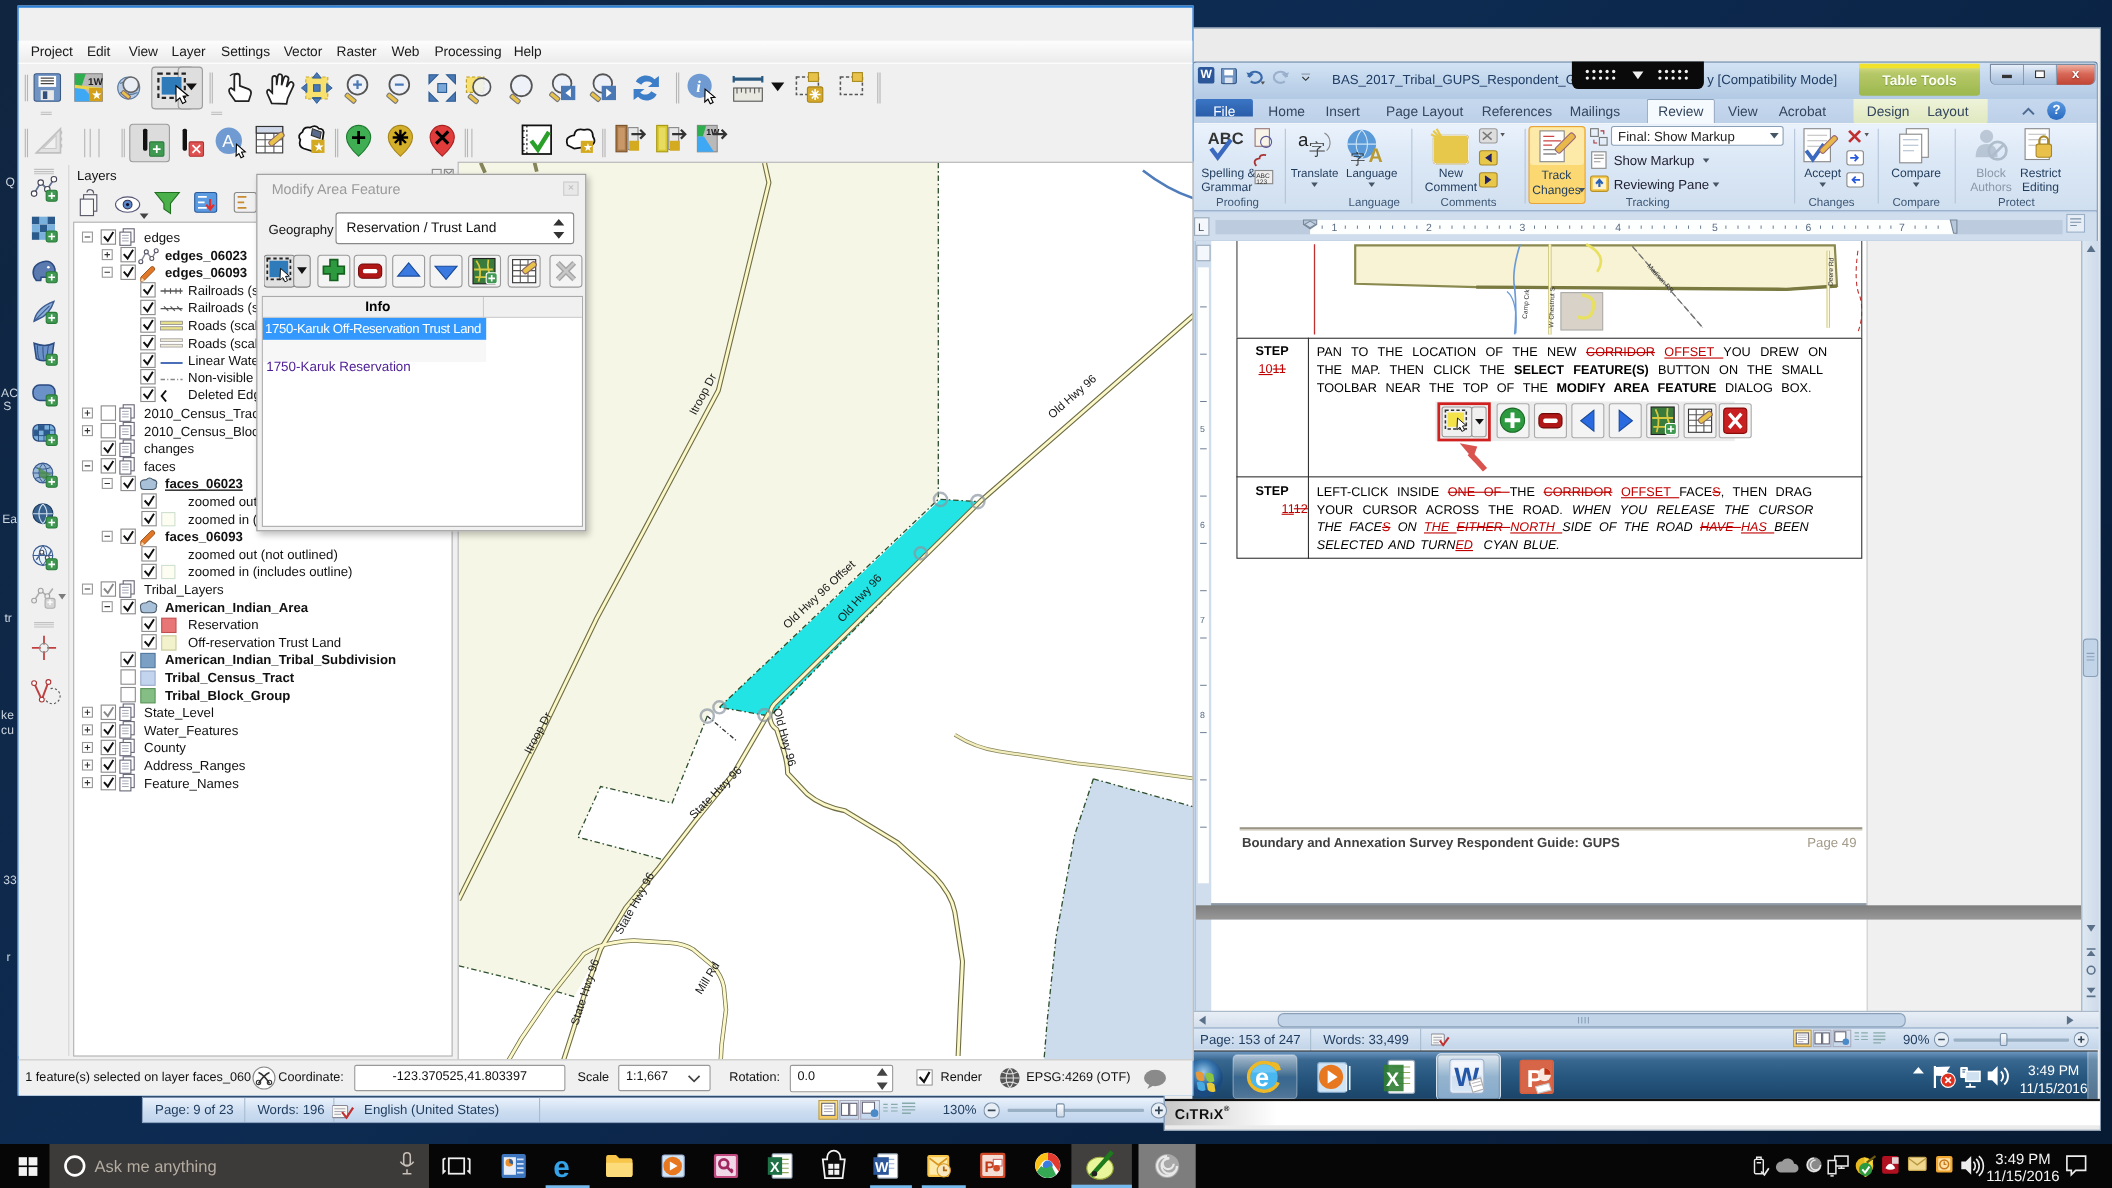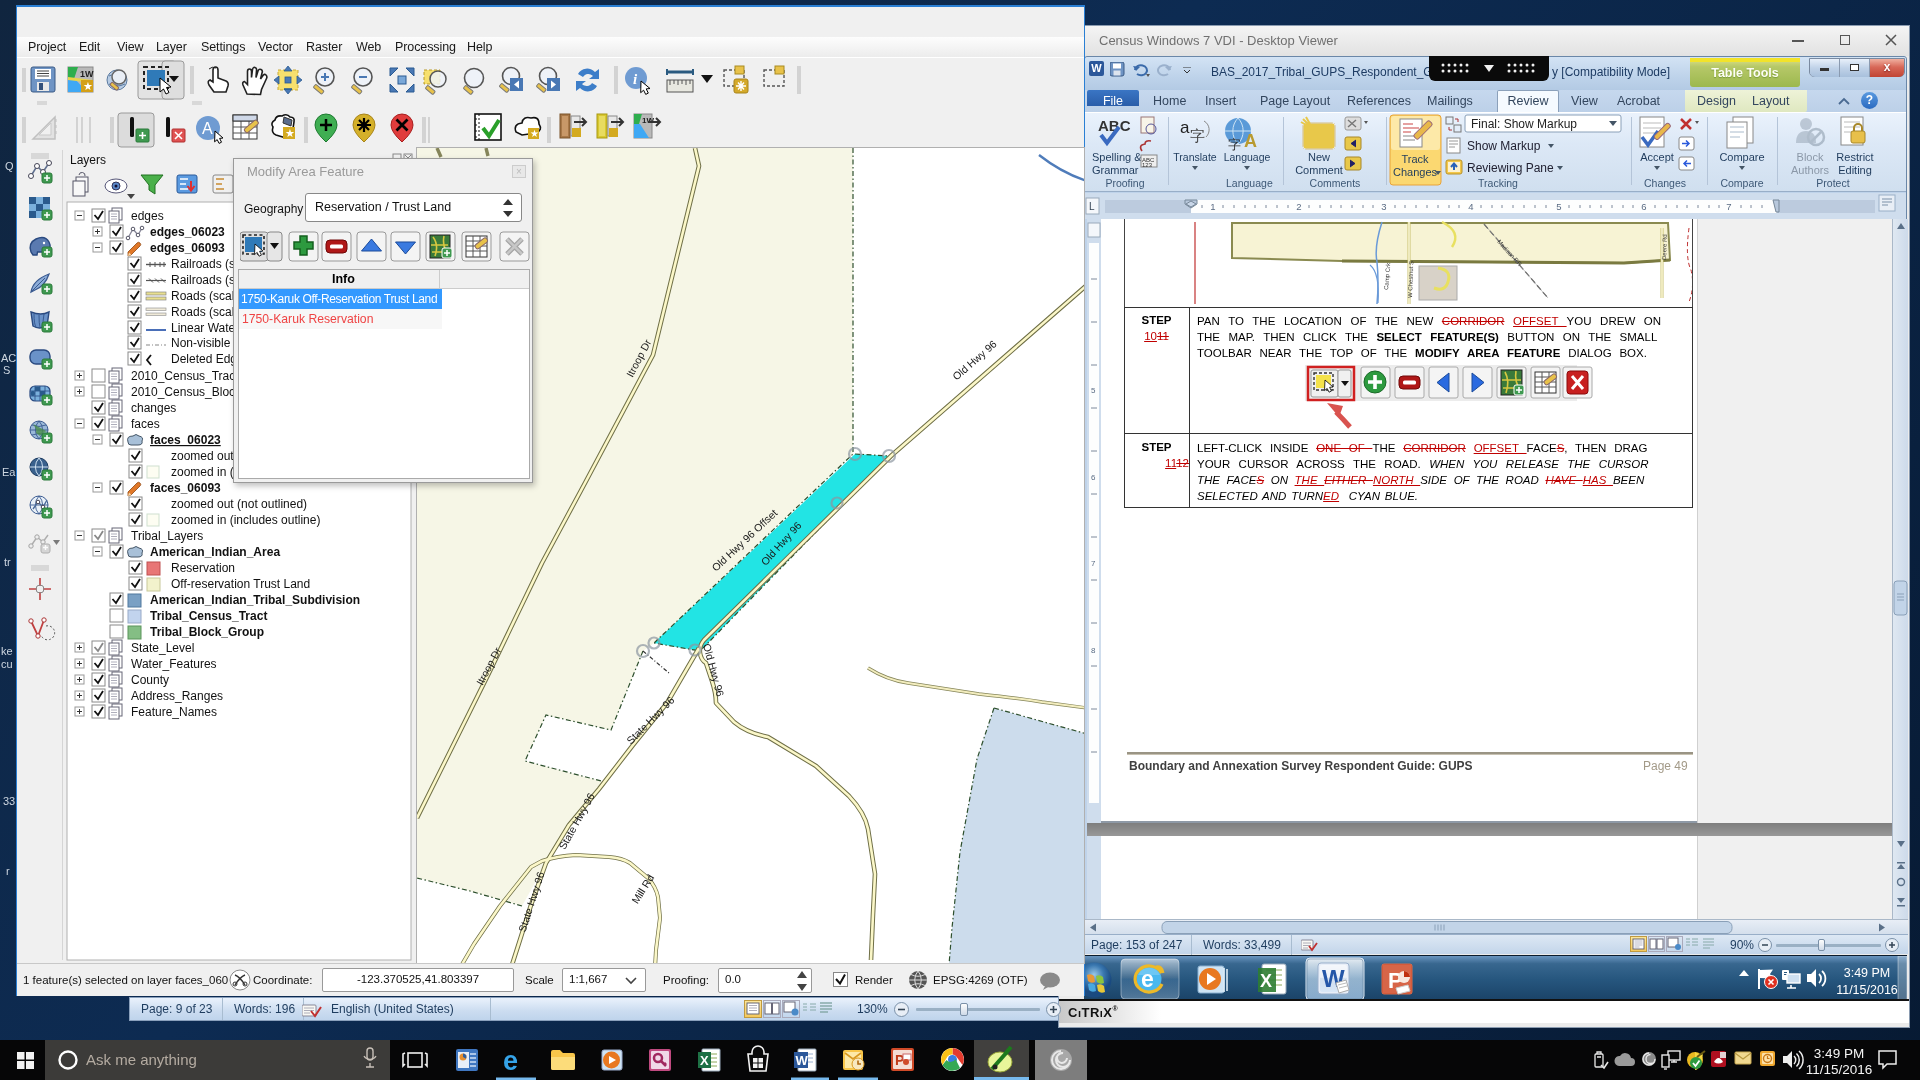--- a/index.html
+++ b/index.html
@@ -6,28 +6,20 @@
   html,body { width:1920px; height:1080px; overflow:hidden; }
   body { font-family:"Liberation Sans", sans-serif; position:relative;
          background:linear-gradient(135deg,#10253f 0%,#0d2b52 40%,#071a33 100%); }
   .abs { position:absolute; }
 </style>
 </head>
 <body>
 
 <div id="citrix" class="abs" style="left:1058px;top:25px;width:852px;height:1003px;background:#ebebeb;border:1px solid #8a9bb0;">
 
-  <div class="abs" style="left:0;top:0;width:100%;height:30px;background:linear-gradient(#f4f4f4,#e2e2e2);">
-    <span class="abs" style="left:40px;top:7px;font-size:13px;color:#707070;">Census Windows 7 VDI - Desktop Viewer</span>
-    <span class="abs" style="left:733px;top:14px;width:12px;height:1.5px;background:#555;"></span>
-    <span class="abs" style="left:781px;top:9px;width:10px;height:10px;border:1.5px solid #555;"></span>
-    <svg class="abs" style="left:826px;top:8px" width="12" height="12">
-        <path d="M1,1 L11,11 M11,1 L1,11" stroke="#555" stroke-width="1.5"></path>
-      </svg>
-  </div>
 
   <div id="word" class="abs" style="left:25px;top:30px;width:823px;height:897px;background:#bfd3ea;border:1px solid #6a87a8;border-radius:3px 3px 0 0;">
 
     <div class="abs" style="left:0;top:0;width:100%;height:33px;background:linear-gradient(#d3e3f4,#bed3ea 60%,#b3cae4);border-radius:3px 3px 0 0;">
       <span class="abs" style="left:4px;top:4px;width:15px;height:15px;background:#2b579a;border-radius:2px;color:#fff;font-size:11px;font-weight:bold;text-align:center;line-height:15px;">W</span>
       <svg class="abs" style="left:25px;top:5px" width="15" height="15">
           <rect width="14" height="14" rx="2" fill="#6f94c4" stroke="#3a5a86"></rect>
           <rect x="3" y="1.5" width="8" height="5" fill="#fff"></rect>
           <rect x="3.5" y="8.5" width="7" height="5" fill="#dde4ee"></rect>
         </svg>
@@ -1288,21 +1280,21 @@
         <circle cx="6" cy="15" r="2" fill="none" stroke="#333"></circle>
         <circle cx="16" cy="15" r="2" fill="none" stroke="#333"></circle>
       </svg>
     <span class="abs" style="left:236px;top:10px;">Coordinate:</span>
     <span class="abs" style="left:305px;top:4px;width:192px;height:24px;background:#fff;border:1px solid #999;border-radius:2px;text-align:center;padding-top:4px;">-123.370525,41.803397</span>
     <span class="abs" style="left:508px;top:10px;">Scale</span>
     <span class="abs" style="left:545px;top:4px;width:84px;height:24px;background:#fff;border:1px solid #999;border-radius:2px;padding:4px 0 0 6px;">1:1,667</span>
     <svg class="abs" style="left:608px;top:13px" width="12" height="8">
         <path d="M1,1 l5,5 5,-5" stroke="#444" stroke-width="1.6" fill="none"></path>
       </svg>
-    <span class="abs" style="left:646px;top:10px;">Proofing:</span>
+    <span class="abs" style="left:646px;top:10px;">Rotation:</span>
     <span class="abs" style="left:701px;top:4px;width:94px;height:25px;background:#fff;border:1px solid #999;border-radius:2px;padding:4px 0 0 6px;">0.0</span>
     <svg class="abs" style="left:778px;top:6px" width="14" height="22">
         <path d="M7,1 l5,7 h-10 z M7,21 l5,-7 h-10 z" fill="#444"></path>
       </svg>
     <svg class="abs" style="left:816px;top:8px" width="15" height="15">
         <rect x="0.5" y="0.5" width="14" height="14" fill="#fff" stroke="#888"></rect>
         <path d="M3,7 l4,4.5 5,-9" stroke="#111" stroke-width="2" fill="none"></path>
       </svg>
     <span class="abs" style="left:838px;top:10px;">Render</span>
     <svg class="abs" style="left:890px;top:5px" width="22" height="22" viewBox="0 0 22 22">
@@ -1373,21 +1365,21 @@
           <path d="M7,8 L22,23 M22,8 L7,23" stroke="#b8b8b8" stroke-width="2.5"></path>
         </g>
       </g>
   </svg>
   <div class="abs" style="left:4px;top:110px;width:292px;height:210px;background:#fff;border:1px solid #aaa;">
     <div class="abs" style="left:0;top:0;width:100%;height:19px;background:#f0f0f0;border-bottom:1px solid #ccc;">
       <span class="abs" style="left:93px;top:2px;font-size:12.5px;font-weight:bold;">Info</span>
       <span class="abs" style="left:200px;top:0;width:1px;height:19px;background:#ccc;"></span>
     </div>
     <div class="abs" style="left:0;top:19px;width:203px;height:20px;background:#3399ff;color:#fff;font-size:12px;padding:3px 0 0 2px;white-space:nowrap;overflow:hidden;letter-spacing:-0.35px;">1750-Karuk Off-Reservation Trust Land</div>
-    <div class="abs" style="left:0;top:39px;width:203px;height:20px;background:#f7f7f7;color:#ef4444;font-size:12.2px;padding:3px 0 0 3px;">1750-Karuk Reservation</div>
+    <div class="abs" style="left:0;top:39px;width:203px;height:20px;background:#f7f7f7;color:#4c1d95;font-size:12.2px;padding:17px 0 0 3px;">1750-Karuk Reservation</div>
   </div>
 </div>
 
 <div id="taskbar10" class="abs" style="left:0;top:1040px;width:1920px;height:40px;background:#060607;">
   <svg width="1920" height="40" viewBox="0 0 1920 40" font-family="Liberation Sans, sans-serif">
 
     <g fill="#f2f2f2">
         <rect x="17" y="12" width="7.5" height="7.5"></rect>
         <rect x="26" y="12" width="8" height="7.5"></rect>
         <rect x="17" y="21" width="7.5" height="8"></rect>

